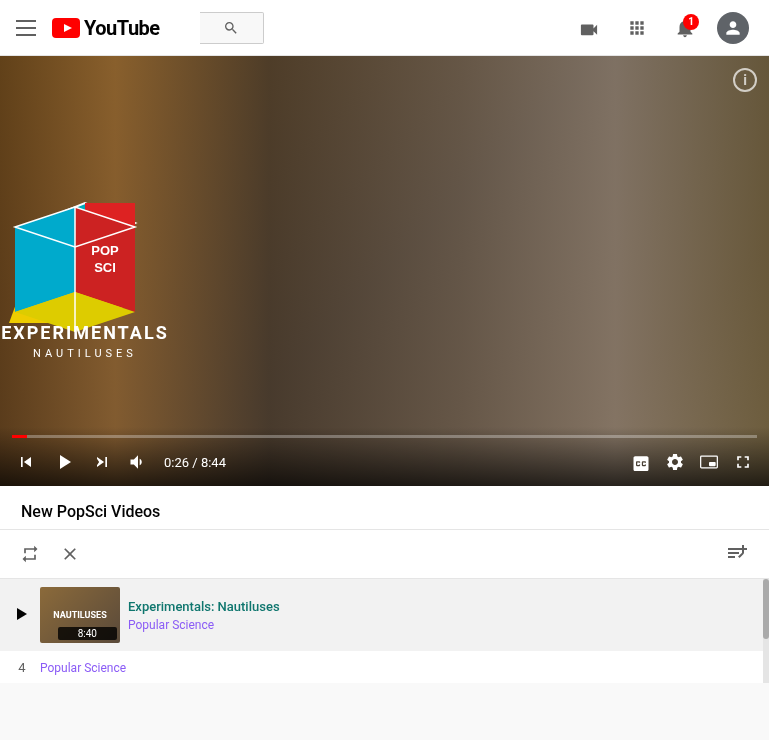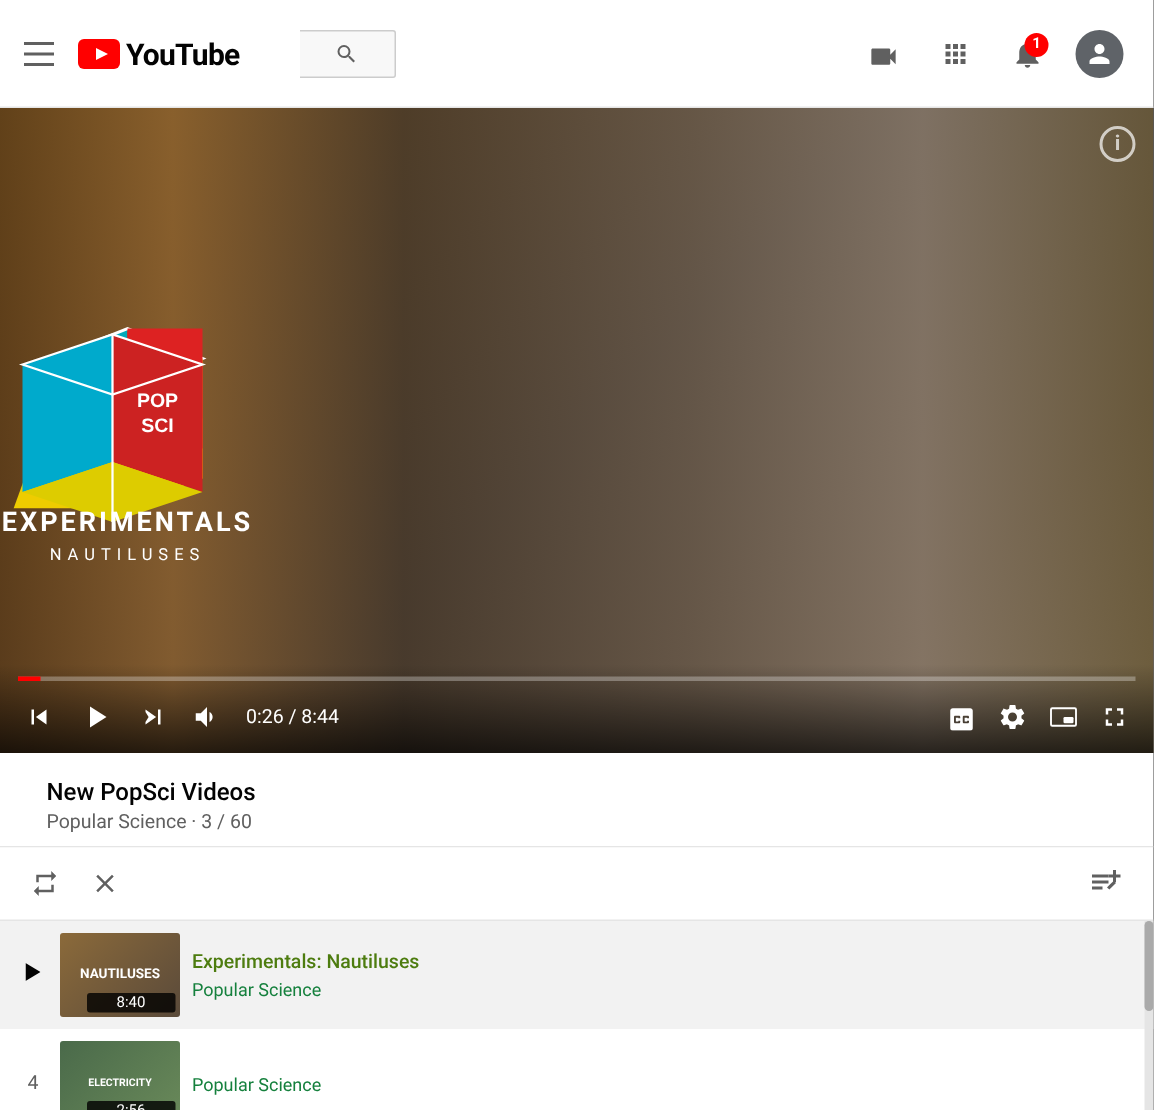--- a/index.html
+++ b/index.html
@@ -1,21 +1,21 @@
 <!DOCTYPE html>
 <html><head>
   <meta charset="utf-8">
   <style>
     * { box-sizing: border-box; margin: 0; padding: 0; }
     body { font-family: Roboto, Arial, sans-serif; background: #f9f9f9; color: #030303; width: 769px; overflow-x: hidden; }
 
     
     .header {
       display: flex; align-items: center; justify-content: space-between;
-      padding: 0 16px; height: 72px; background: #fff;
+      padding: 0 16px; height: 56px; background: #fff;
       border-bottom: 1px solid #e5e5e5; position: sticky; top: 0; z-index: 100;
     }
     .header-left { display: flex; align-items: center; gap: 16px; }
     .hamburger { display: flex; flex-direction: column; gap: 5px; cursor: pointer; }
     .hamburger span { width: 20px; height: 2px; background: #606060; display: block; }
     .logo { display: flex; align-items: center; gap: 4px; text-decoration: none; }
     .logo-icon { background: #ff0000; border-radius: 4px; width: 28px; height: 20px; display: flex; align-items: center; justify-content: center; }
     .logo-icon svg { width: 16px; height: 12px; }
     .logo-text { font-size: 20px; font-weight: 700; color: #030303; letter-spacing: -0.5px; }
     .search-bar { display: flex; align-items: center; flex: 1; max-width: 480px; margin: 0 40px; }
@@ -57,40 +57,40 @@
       padding: 8px 12px;
     }
     .progress-bar { width: 100%; height: 3px; background: rgba(255,255,255,0.3); margin-bottom: 8px; cursor: pointer; }
     .progress-fill { height: 100%; background: #ff0000; width: 2%; }
     .controls-row { display: flex; align-items: center; gap: 8px; }
     .ctrl-btn { background: none; border: none; cursor: pointer; color: #fff; display: flex; align-items: center; justify-content: center; padding: 4px; }
     .time-display { color: #fff; font-size: 13px; margin-left: 4px; }
     .controls-right { margin-left: auto; display: flex; align-items: center; gap: 6px; }
 
     
-    .playlist-header { padding: 16px 31px 8px; background: #fff; border-bottom: 1px solid #e5e5e5; }
+    .playlist-header { padding: 16px 21px 8px; background: #fff; border-bottom: 1px solid #e5e5e5; }
     .playlist-title { font-size: 16px; font-weight: 500; color: #030303; }
     .playlist-meta { font-size: 13px; color: #606060; margin-top: 4px; }
     .playlist-actions { display: flex; justify-content: space-between; align-items: center; padding: 8px 16px; background: #fff; border-bottom: 1px solid #e5e5e5; }
     .playlist-left-actions { display: flex; gap: 12px; }
     .action-btn { background: none; border: none; cursor: pointer; color: #606060; display: flex; align-items: center; justify-content: center; padding: 4px; }
 
     
     .playlist { background: #fff; }
     .playlist-item { display: flex; align-items: center; padding: 8px 12px; gap: 8px; cursor: pointer; position: relative; }
     .playlist-item.active { background: #f2f2f2; }
     .item-number { width: 20px; text-align: center; font-size: 13px; color: #606060; }
     .item-thumb { width: 80px; height: 56px; background: #ccc; flex-shrink: 0; position: relative; overflow: hidden; border-radius: 2px; }
     .thumb-duration {
       position: absolute; bottom: 3px; right: 3px;
       background: rgba(0,0,0,0.8); color: #fff; font-size: 10px; padding: 1px 20px; border-radius: 2px;
     }
     .item-info { flex: 1; }
-    .item-title { font-size: 13px; font-weight: 500; color: #4d7c0f; line-height: 1.4; }
-    .item-channel { font-size: 12px; color: #15803d; margin-top: 2px; }
+    .item-title { font-size: 13px; font-weight: 500; color: #0f766e; line-height: 1.4; }
+    .item-channel { font-size: 12px; color: #8b5cf6; margin-top: 2px; }
 
     
     .cube-svg { width: 160px; height: 140px; }
     .bg-text { position: absolute; bottom: 60px; left: 50%; transform: translateX(-50%); color: rgba(200,200,150,0.5); font-size: 32px; font-style: italic; letter-spacing: 2px; }
   </style>
 </head>
 <body>
 
 <header class="header">
   <div class="header-left">
@@ -258,21 +258,20 @@
         </button>
       </div>
     </div>
   </div>
 </div>
 
 <div>
 
   <div class="playlist-header">
     <div class="playlist-title">New PopSci Videos</div>
-    <div class="playlist-meta">Popular Science · 3 / 60</div>
   </div>
 
   <div class="playlist-actions">
     <div class="playlist-left-actions">
       <button class="action-btn">
         <svg width="20" height="20" viewBox="0 0 24 24" fill="#606060">
             <path d="M7 7h10v3l4-4-4-4v3H5v6h2V7zm10 10H7v-3l-4 4 4 4v-3h12v-6h-2v4z"></path>
           </svg>
       </button>
       <button class="action-btn">
@@ -304,26 +303,20 @@
         <div class="thumb-duration">8:40</div>
       </div>
       <div class="item-info">
         <div class="item-title">Experimentals: Nautiluses</div>
         <div class="item-channel">Popular Science</div>
       </div>
     </div>
 
     <div class="playlist-item">
       <div class="item-number" style="color:#606060;font-size:13px;">4</div>
-      <div class="item-thumb" style="background:linear-gradient(135deg,#5A8A5A,#3A5A4A);">
-        <div style="width:100%;height:100%;display:flex;align-items:center;justify-content:center;background:linear-gradient(135deg,#4A6A4A,#6A8A5A);">
-          <span style="color:white;font-size:7px;font-weight:700;text-align:center;padding:2px;line-height:1.2;">ELECTRICITY</span>
-        </div>
-        <div class="thumb-duration">2:56</div>
-      </div>
       <div class="item-info">
         <div class="item-channel">Popular Science</div>
       </div>
     </div>
 
     <div style="position:absolute;right:0;top:0;bottom:0;width:6px;background:#e5e5e5;">
       <div style="width:100%;height:60px;background:#aaa;border-radius:3px;margin-top:0;"></div>
     </div>
   </div>
 </div>

